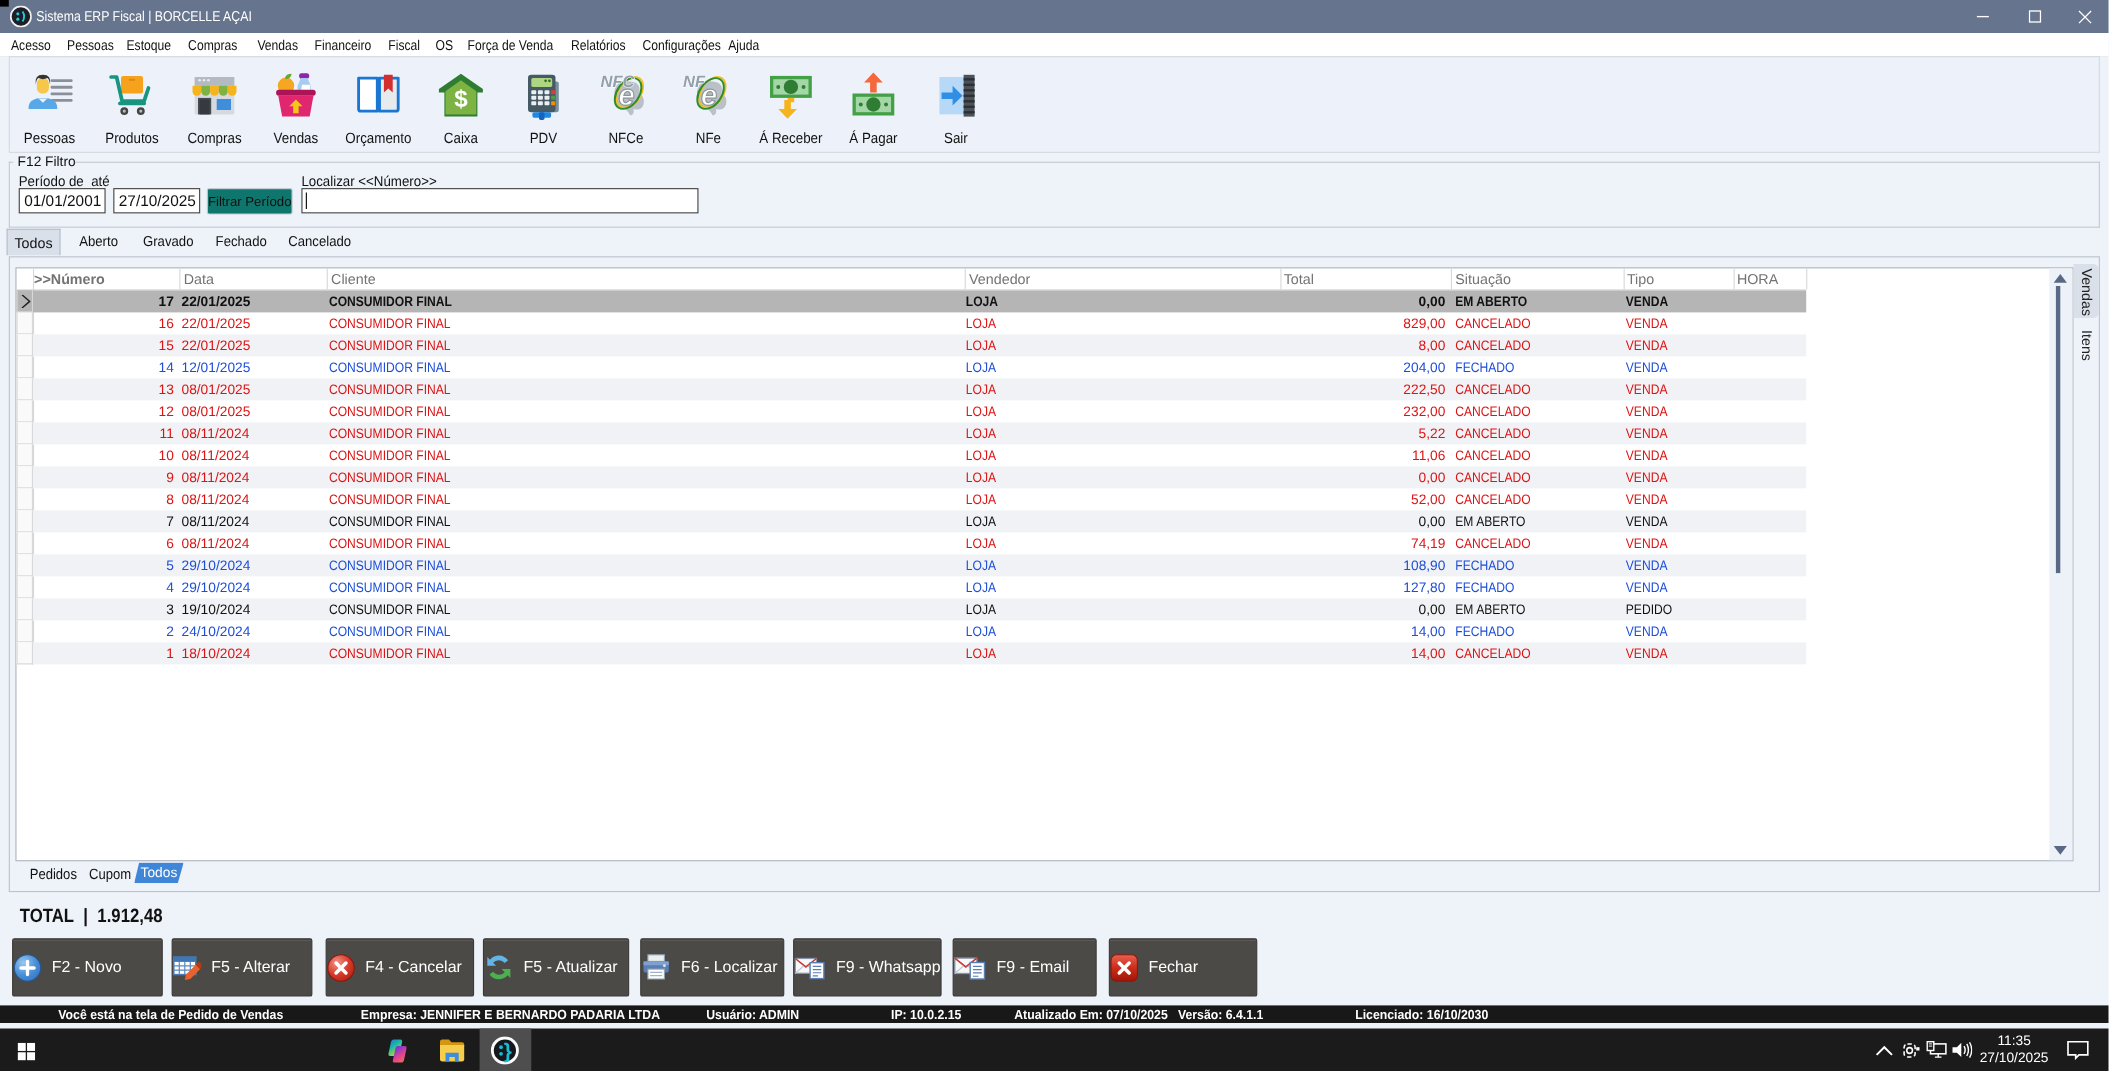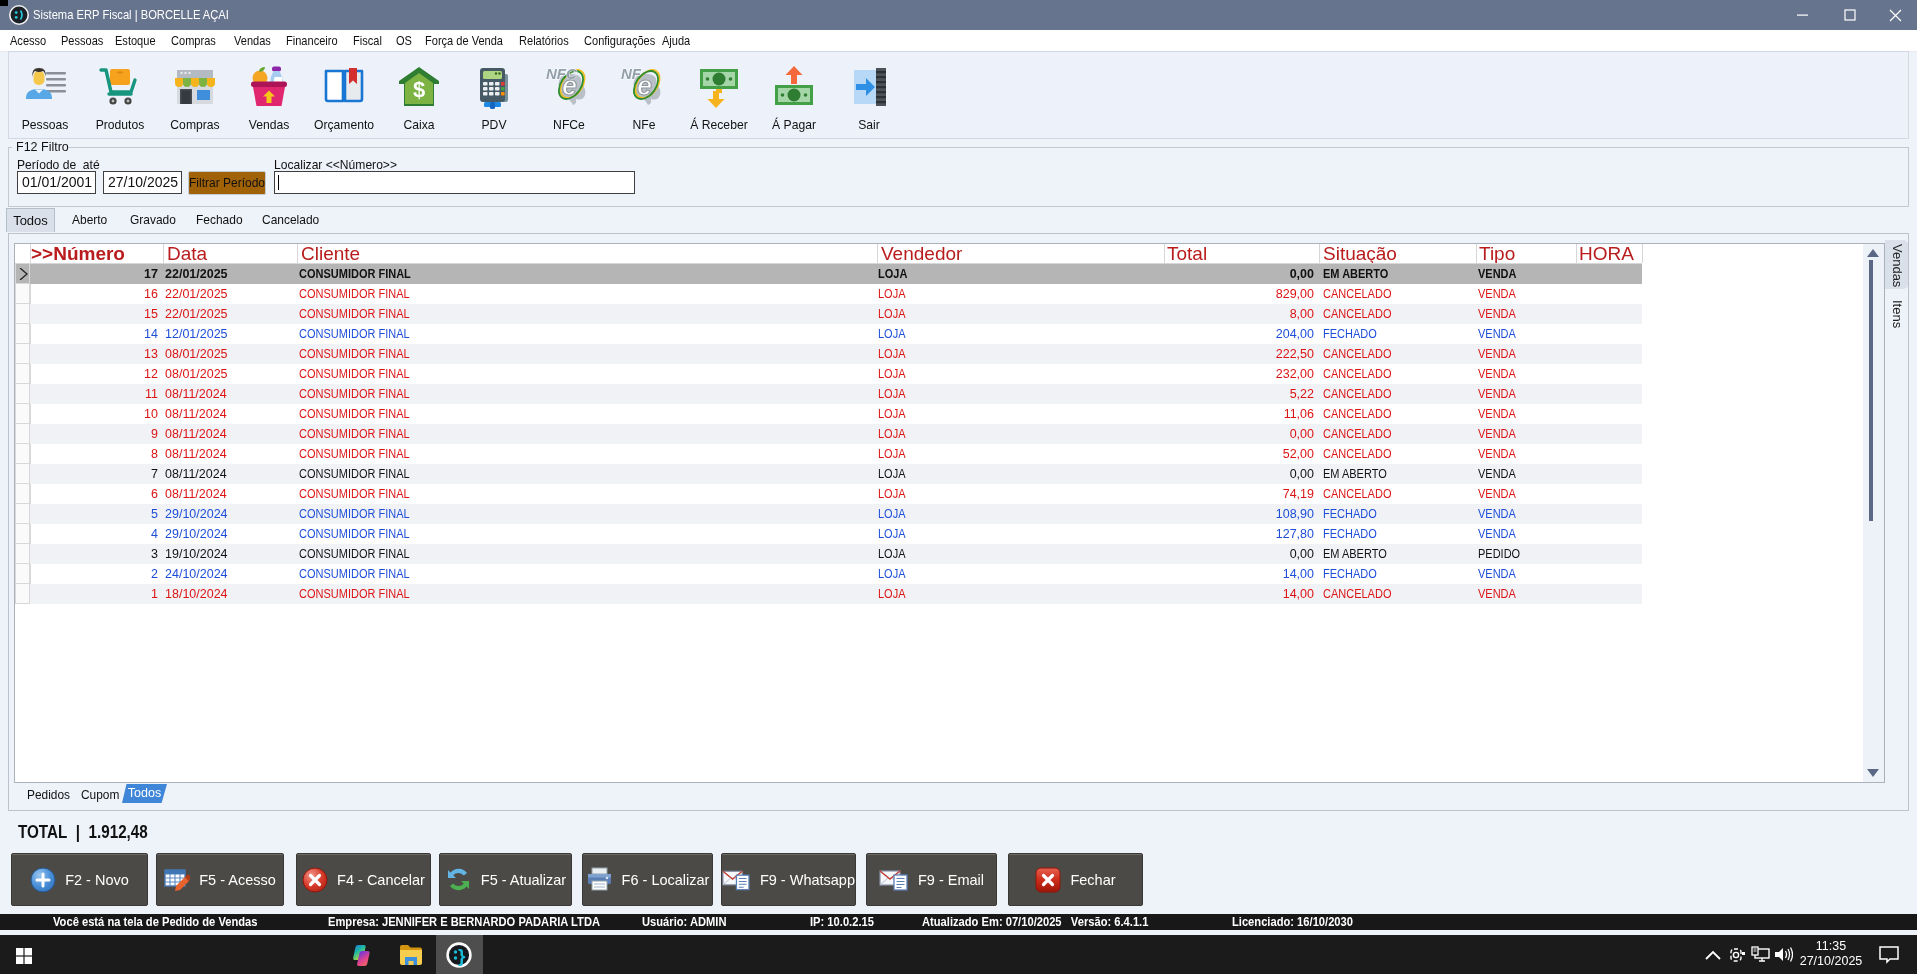--- a/index.html
+++ b/index.html
@@ -12,29 +12,29 @@
 
 #toolbar{position:absolute;left:8px;top:51px;width:1901px;height:88px;background:#edf2fa;border:1px solid #d3d9e2}
 .titem{position:absolute;top:12px;width:90px;text-align:center}
 .titem .lbl{display:block;margin-top:3px;font-size:13.5px;color:#111;transform:scaleX(0.9)}
 .ticon{display:inline-block;width:46px;height:46px}
 
 .fline{position:absolute;background:#c3c9d2}
 #flabel{position:absolute;left:13px;top:140px;font-size:12.5px;color:#111;background:#eef2f9;padding:0 3px}
 .flbl{position:absolute;font-size:13px;color:#111;transform:scaleX(0.93);transform-origin:left center;white-space:nowrap}
 .finput{position:absolute;height:23px;background:#fff;border:1px solid #3f3f3f;font-size:14px;color:#111;padding:2px 0 0 4px}
-#fbtn{position:absolute;left:188px;top:171px;width:78px;white-space:nowrap;height:24px;background:#a16207;border:1px solid #c2cad6;border-radius:2px;font-size:12px;color:#111;text-align:center;line-height:22px}
+#fbtn{position:absolute;left:188px;top:171px;width:78px;white-space:nowrap;height:24px;background:#0f766e;border:1px solid #c2cad6;border-radius:2px;font-size:12px;color:#111;text-align:center;line-height:22px}
 
 .utab{position:absolute;top:208px;height:24px;font-size:13px;color:#111;text-align:center}
 .utab-n{transform:scaleX(0.92);transform-origin:left center;white-space:nowrap}
 #utab-sel{left:6px;width:49px;background:#dae0ea;border:1px solid #b6bec9;border-bottom:none;line-height:23px}
 
 #panel{position:absolute;left:8px;top:233px;width:1901px;height:578px;border:1px solid #bcc2cc;background:#eef2f9}
 #grid{position:absolute;left:5px;top:9px;width:1871px;height:540px;background:#fff;border:1px solid #abb1bb}
-.hdr{position:absolute;top:0;height:19px;font-size:19px;color:#b91c1c;line-height:19px}
+.hdr{position:absolute;top:0;height:19px;font-size:13px;color:#737373;line-height:19px}
 .vsep{position:absolute;top:0;width:1px;height:19px;background:#d7d7d7}
 .row{position:absolute;left:0;height:20px;font-size:12.5px;line-height:20px;width:1627px}
 .row span{position:absolute;top:0;height:20px}
 .c3,.c4,.c6,.c7{transform:scaleX(0.88);transform-origin:left center}
 .sel-cell{position:absolute;left:0;top:0;width:15px;height:20px;border:1px solid #d8d8d8;border-top:none;background:#fafafa}
 .c1{left:16px;width:127px;text-align:right}
 .c2{left:150px}.c3{left:284px}.c4{left:863px}
 .c5{left:1150px;width:149px;text-align:right}
 .c6{left:1308px}.c7{left:1463px}
 .red{color:#dc1414}.grn{color:#1d4ed8}.blk{color:#111}
@@ -42,21 +42,21 @@
 
 #sidetab1{position:absolute;left:1885px;top:240px;width:23px;height:49px;background:#d9e0ea;border-radius:0 5px 5px 0;color:#222}
 #sidetab2{position:absolute;left:1885px;top:296px;width:23px;height:40px;color:#222}
 .vtext{writing-mode:vertical-rl;font-size:13px;display:block;margin:4px auto 0 5px}
 
 .btab{position:absolute;font-size:13.5px;color:#111;transform:scaleX(0.88);transform-origin:left center}
 #btab-sel{position:absolute;left:122px;top:784px;width:45px;height:19px;background:#3f86d8;color:#fff;font-size:12.5px;text-align:center;line-height:18px;clip-path:polygon(10% 0,100% 0,88% 100%,0 100%)}
 
 #total{position:absolute;left:18px;top:822px;font-size:17.5px;font-weight:bold;color:#111;transform:scaleX(0.87);transform-origin:left center}
 
-.bbtn{position:absolute;top:853px;height:53px;background:#4b4a47;border:1px solid #3a3937;border-radius:2px;color:#fff;font-size:14.5px;white-space:nowrap;display:flex;align-items:center;justify-content:center;gap:9px;box-shadow:inset 0 1px 0 #6a6966}
+.bbtn{position:absolute;top:853px;height:53px;background:#4b4a47;border:1px solid #3a3937;border-radius:2px;color:#fff;font-size:14.5px;white-space:nowrap;display:flex;align-items:center;gap:9px;box-shadow:inset 0 1px 0 #6a6966}
 
 #statusbar{position:absolute;left:0;top:914px;width:1917px;height:16px;background:#181818;color:#fff;font-size:12px;font-weight:bold}
 #statusbar span{position:absolute;top:1px;display:inline-block;transform:scaleX(0.93);transform-origin:left center;white-space:nowrap}
 
 #taskbar{position:absolute;left:0;top:935px;width:1917px;height:39px;background:#1b1b1b}
 #search{position:absolute;left:47px;top:2px;width:291px;height:37px;background:#f2f2f2;border-radius:2px}
 .tray{position:absolute;top:0;height:39px;display:flex;align-items:center;color:#fff}
 </style></head><body>
 <div id="titlebar">
 <div style="position:absolute;left:0;top:0;width:8px;height:6px;background:#000"></div>
@@ -474,21 +474,21 @@
       <span>F2 - Novo</span>
     </div>
 <div class="bbtn" style="left:156px;width:128px">
       <svg width="26" height="26" viewBox="0 0 26 26">
         <rect x="1" y="3" width="20" height="16" fill="#fff" stroke="#4a7ab5" stroke-width="1.4"></rect>
         <path d="M1 7 h20 M1 11 h20 M1 15 h20 M6 3 v16 M11 3 v16 M16 3 v16" stroke="#5b8ac2" stroke-width="1.1"></path>
         <rect x="1" y="3" width="20" height="4" fill="#3f76b4"></rect>
         <path d="M12 19 l9-9 l4 4 l-9 9 l-5 1 Z" fill="#e8622d"></path>
         <path d="M21 10 l4 4 l2-2 q1-1 0-2 l-2-2 q-1-1-2 0 Z" fill="#b23c14"></path>
       </svg>
-      <span>F5 - Acesso</span>
+      <span>F5 - Alterar</span>
     </div>
 <div class="bbtn" style="left:296px;width:135px">
       <svg width="26" height="26" viewBox="0 0 26 26">
         <defs>
           <radialGradient id="gcanc" cx="0.35" cy="0.3" r="0.9">
             <stop offset="0" stop-color="#f0968a"></stop>
             <stop offset="0.5" stop-color="#d83a2a"></stop>
             <stop offset="1" stop-color="#a51e10"></stop>
           </radialGradient>
         </defs>

